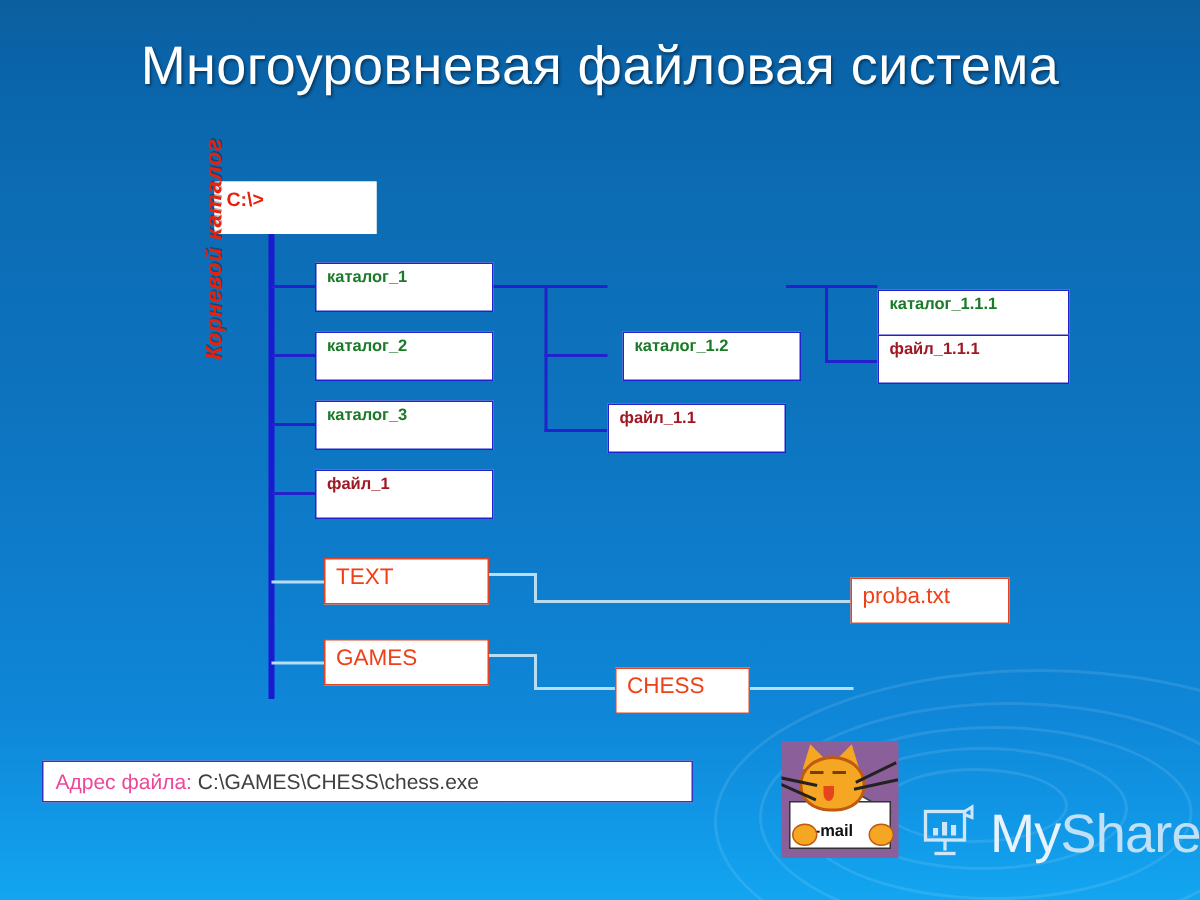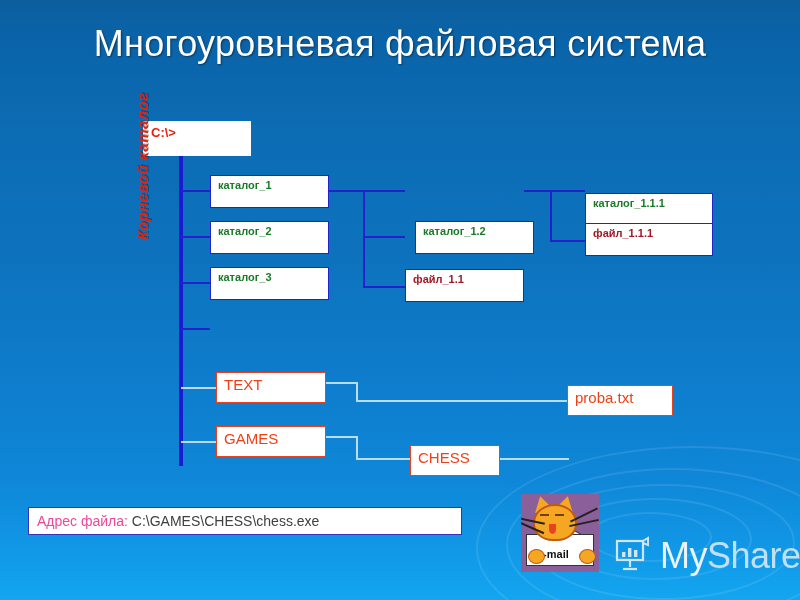--- a/index.html
+++ b/index.html
@@ -275,20 +275,23 @@
   <div class="ln h-blue" style="left:181px; top:328px; width:29px;"></div>
 
   <div class="box blue" style="left:210px; top:175px; width:119px; height:33px;text-align:right;">
     <span class="t-dir">каталог_1</span>
   </div>
   <div class="box blue" style="left:210px; top:221px; width:119px; height:33px;">
     <span class="t-dir">каталог_2</span>
   </div>
   <div class="box blue" style="left:210px; top:267px; width:119px; height:33px;">
     <span class="t-dir">каталог_3</span>
+  </div>
+  <div class="box blue" style="left:210px; top:313px; width:119px; height:33px;">
+    <span class="t-file">файл_1</span>
   </div>
 
   <div class="ln h-blue" style="left:329px; top:190px; width:36px;"></div>
   <div class="ln v-blue" style="left:363px; top:190px; height:98px;"></div>
   <div class="ln h-blue" style="left:363px; top:190px; width:42px;"></div>
   <div class="ln h-blue" style="left:363px; top:236px; width:42px;"></div>
   <div class="ln h-blue" style="left:363px; top:286px; width:42px;"></div>
 
   <div class="box blue" style="left:415px; top:221px; width:119px; height:33px;">
     <span class="t-dir">каталог_1.2</span>

